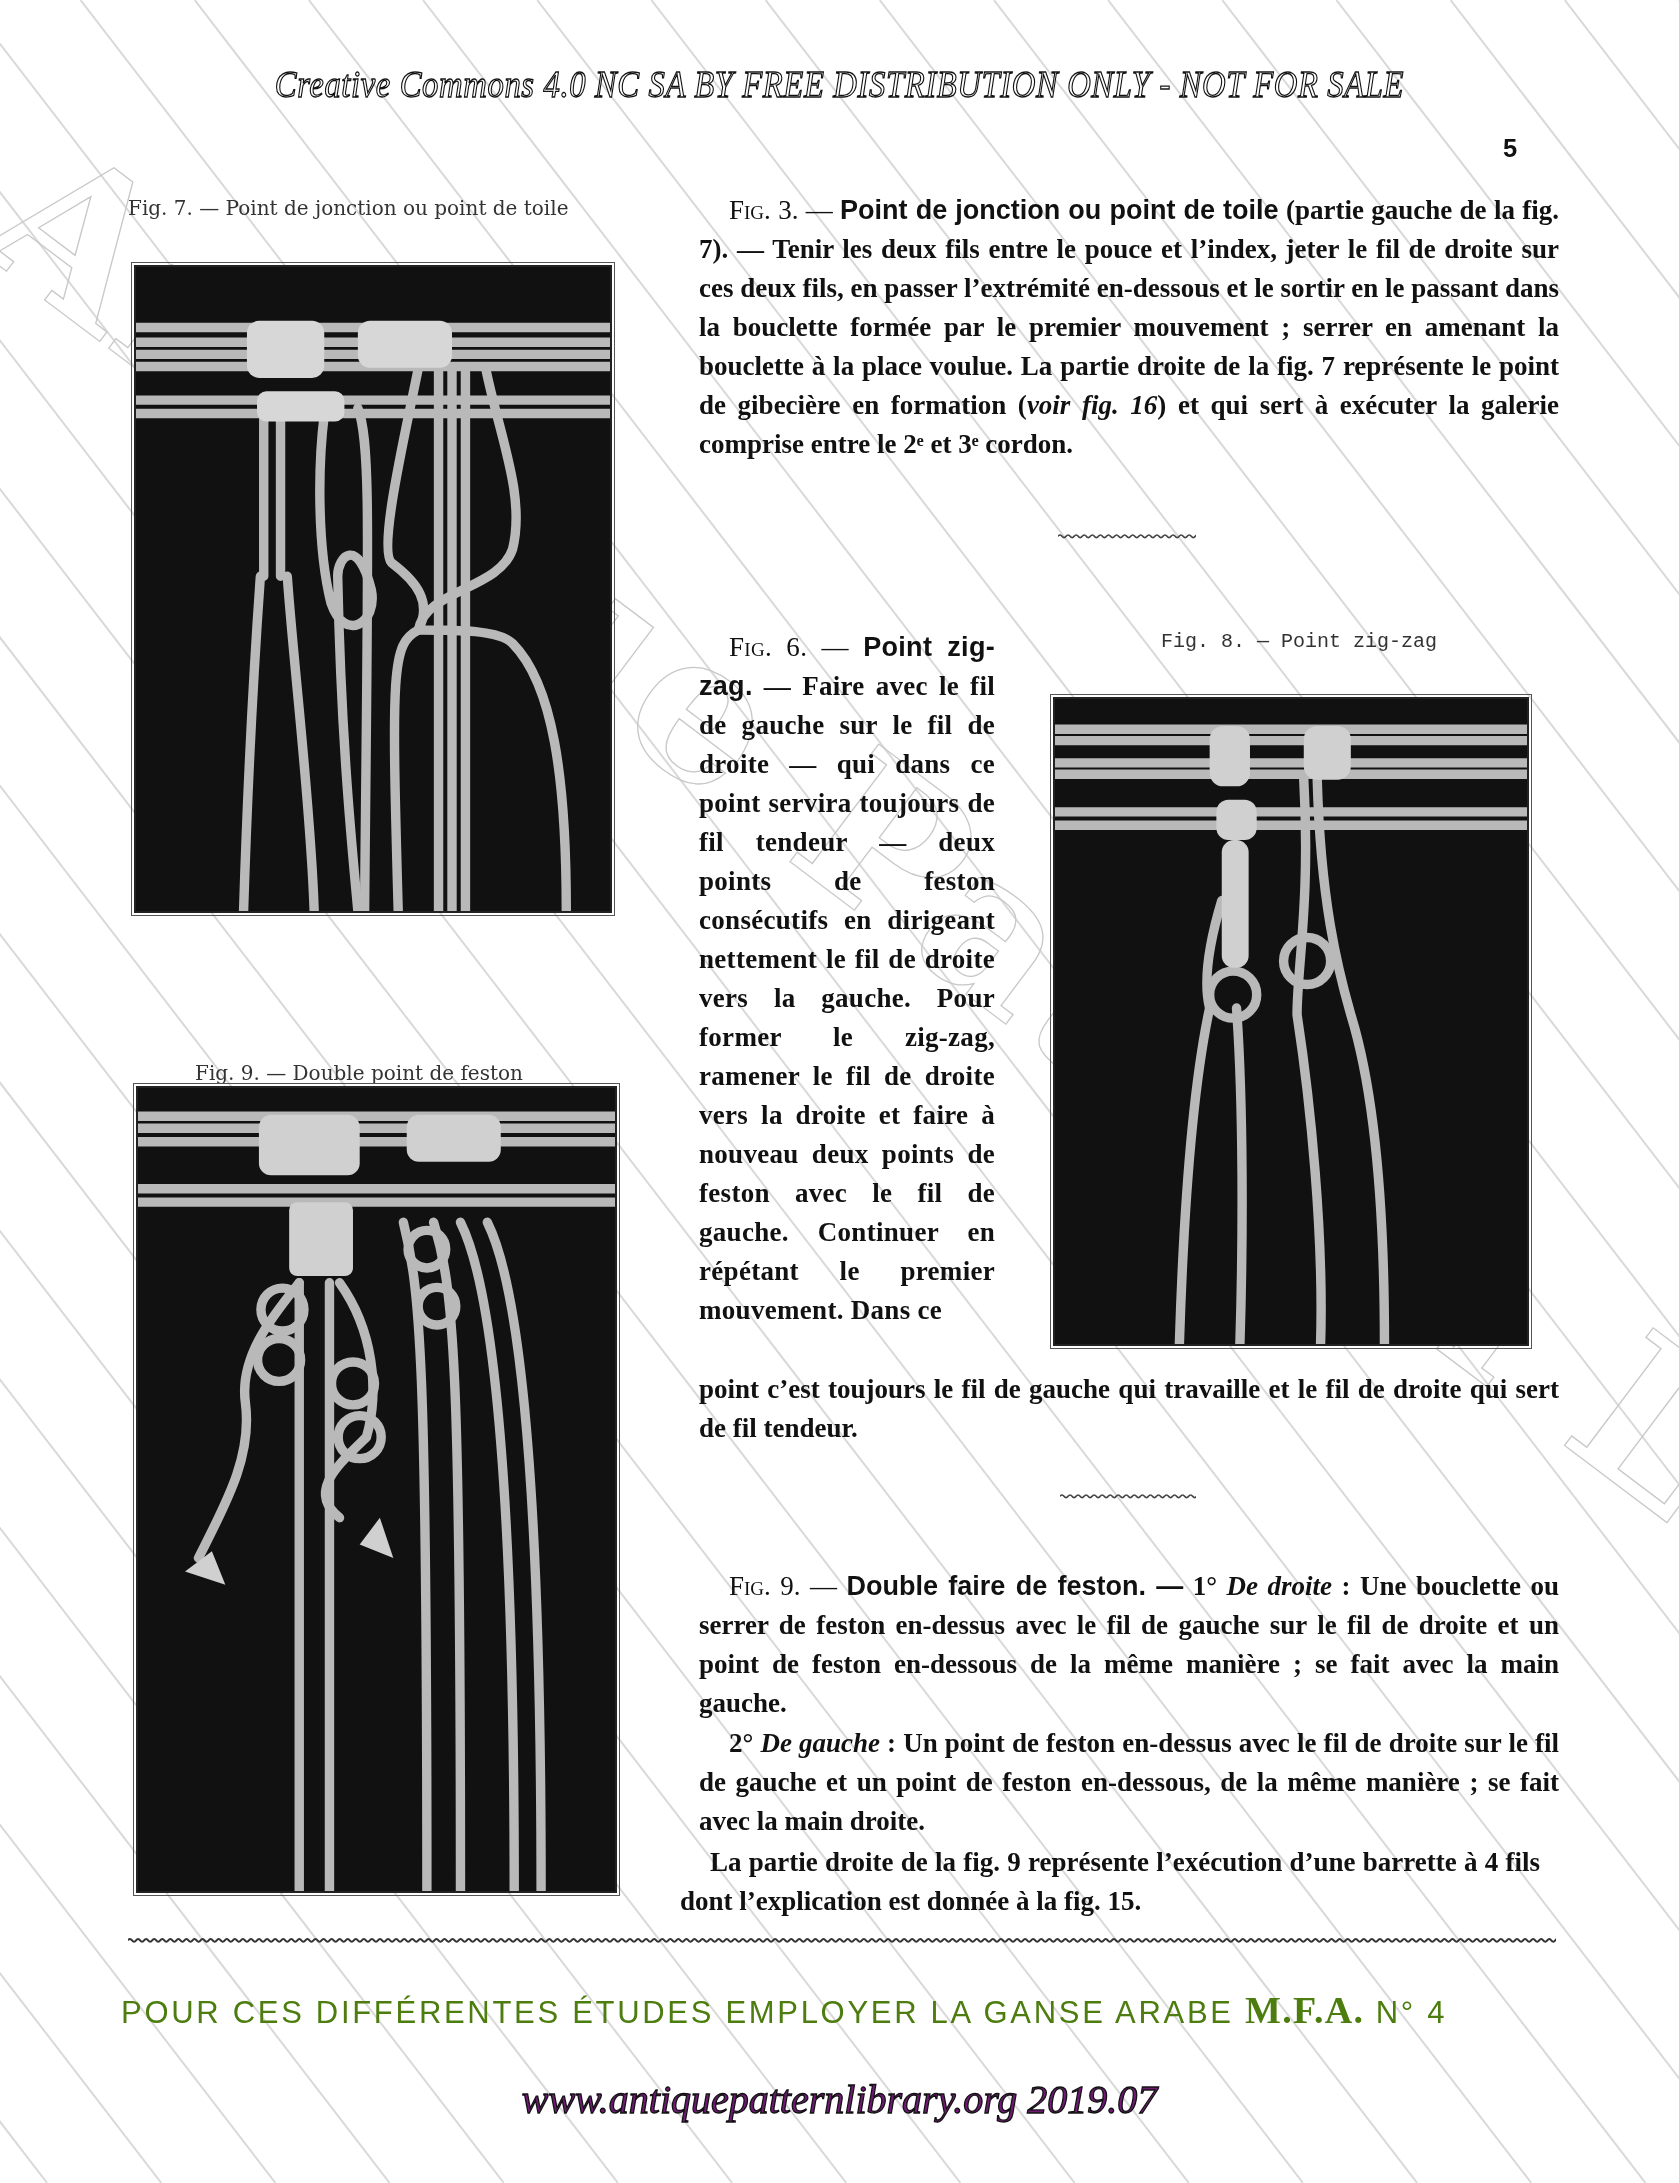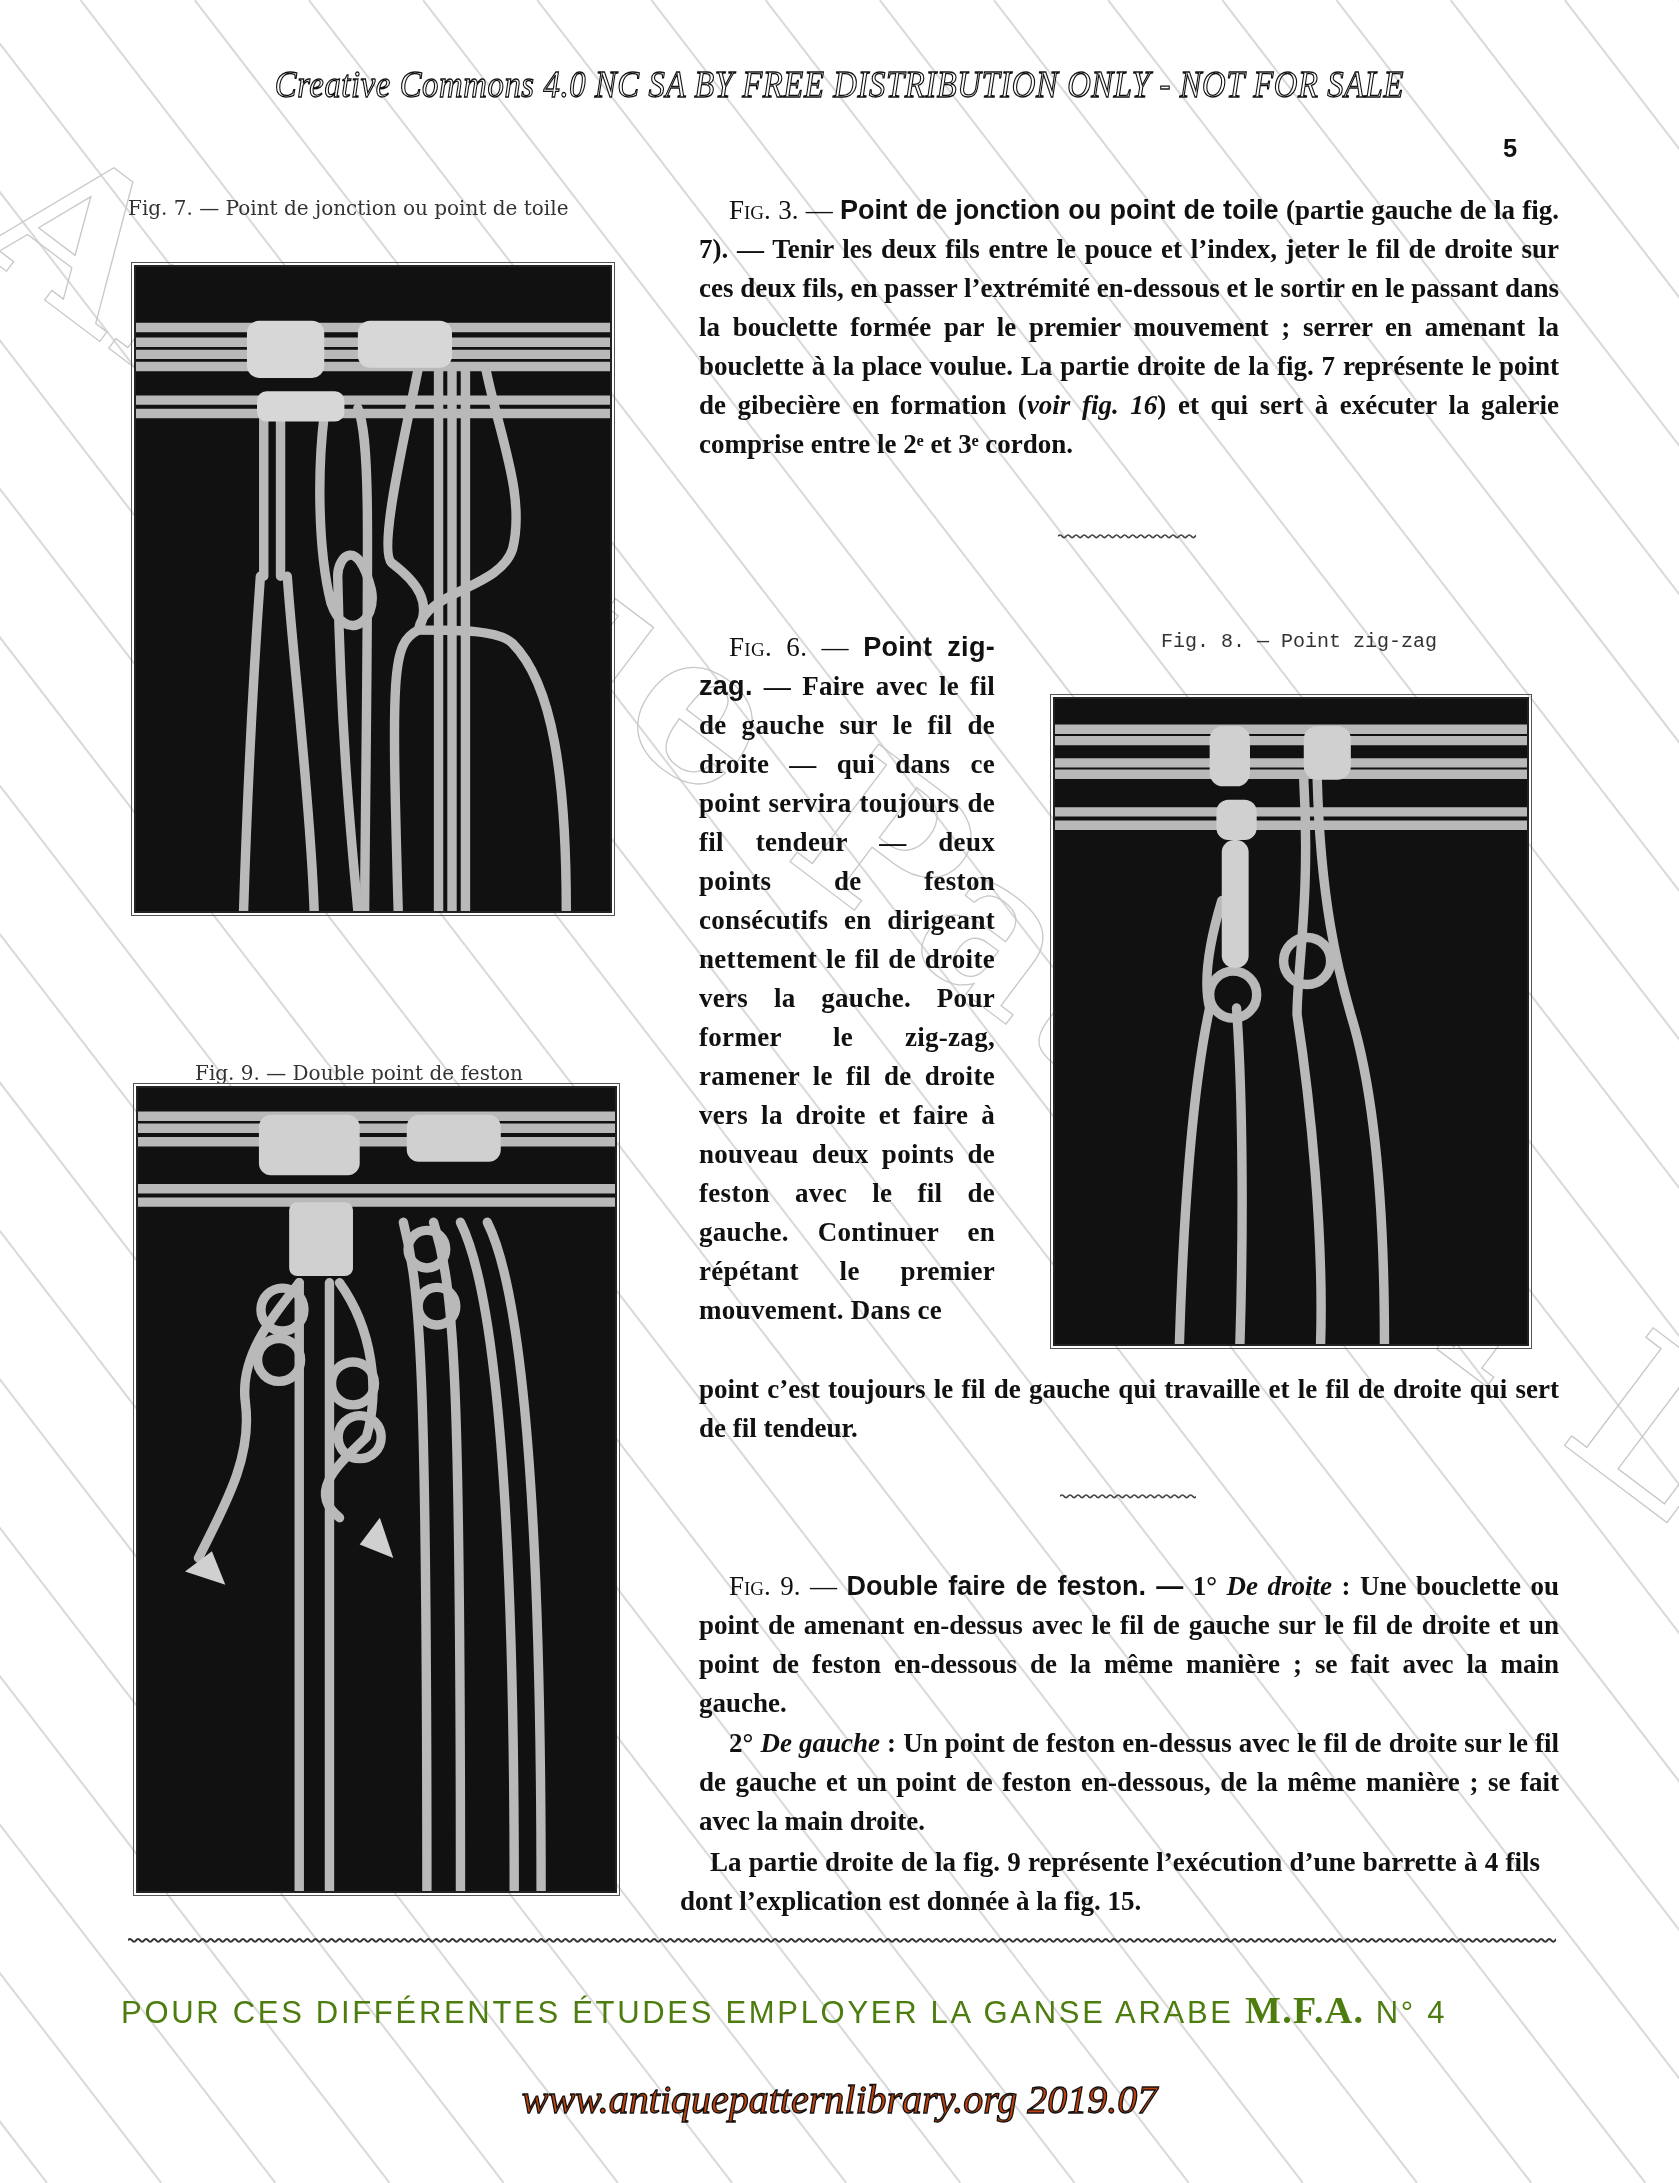--- a/index.html
+++ b/index.html
@@ -35,21 +35,21 @@
 
   .wavy { z-index: 3; height: 6.7px; }
   .wavy svg { display: block; width: 100%; height: 100%; }
 
   .footer-note { left: 121px; width: 1438px; top: 1988px; z-index: 3;
     font-family: "Liberation Sans", sans-serif; font-size: 31px; letter-spacing: 2.7px; color: #4d7c0f; white-space: nowrap; }
   .footer-note .mfa { font-family: "Liberation Serif", serif; font-weight: bold; font-size: 38px; letter-spacing: 1.3px; }
 
   .site-footer { left: 0; width: 1679px; top: 2076px; text-align: center; z-index: 3;
     font-family: "Liberation Serif", serif; font-style: italic; font-size: 40px;
-    color: #c2410c; -webkit-text-stroke: 1.3px #111; }
+    color: #701a75; -webkit-text-stroke: 1.3px #111; }
 </style>
 </head>
 <body>
 
 <svg class="stripes" width="1679" height="2183" viewBox="0 0 2500 3250">
   <g stroke="#d9d9d9" stroke-width="3" fill="none" id="stripe-group">
       <line x1="-2600" y1="0" x2="-100" y2="3250"></line>
       <line x1="-2430" y1="0" x2="70" y2="3250"></line>
       <line x1="-2260" y1="0" x2="240" y2="3250"></line>
       <line x1="-2090" y1="0" x2="410" y2="3250"></line>
@@ -177,21 +177,21 @@
       <rect x="400" y="40" width="140" height="70" rx="18"></rect>
       <rect x="225" y="170" width="95" height="110" rx="12"></rect>
       <polygon points="70,720 110,690 130,740"></polygon>
       <polygon points="330,680 360,640 380,700"></polygon>
     </g>
   </svg>
 </div>
 
 <div class="abs body-text indent" style="left:699px; top:1567px; width:860px;">
   <span class="sc">Fig. 9. —</span>
-  <span class="hd">Double faire de feston. —</span><span> 1°</span> <span class="it">De droite</span><span> : Une bouclette ou point de amenant en-dessus avec le fil de gauche sur le fil de droite et un point de feston en-dessous de la même manière ; se fait avec la main gauche.</span>
+  <span class="hd">Double faire de feston. —</span><span> 1°</span> <span class="it">De droite</span><span> : Une bouclette ou serrer de feston en-dessus avec le fil de gauche sur le fil de droite et un point de feston en-dessous de la même manière ; se fait avec la main gauche.</span>
 </div>
 <div class="abs body-text indent" style="left:699px; top:1724px; width:860px;">
   <span>2°</span> <span class="it">De gauche</span><span> : Un point de feston en-dessus avec le fil de droite sur le fil de gauche et un point de feston en-dessous, de la même manière ; se fait avec la main droite.</span>
 </div>
 <div class="abs body-text indent" style="left:680px; top:1843px; width:860px;">La partie droite de la fig. 9 représente l’exécution d’une barrette à 4 fils dont l’explication est donnée à la fig. 15.</div>
 
 <div class="abs wavy" style="left:128px; top:1937px; width:1428px;">
   <svg viewBox="0 0 2125 10" preserveAspectRatio="none">
       <path class="wave-path" d="M0 5 Q3 1 6 5 T12 5 Q15 1 18 5 T24 5 Q27 1 30 5 T36 5 Q39 1 42 5 T48 5 Q51 1 54 5 T60 5 Q63 1 66 5 T72 5 Q75 1 78 5 T84 5 Q87 1 90 5 T96 5 Q99 1 102 5 T108 5 Q111 1 114 5 T120 5 Q123 1 126 5 T132 5 Q135 1 138 5 T144 5 Q147 1 150 5 T156 5 Q159 1 162 5 T168 5 Q171 1 174 5 T180 5 Q183 1 186 5 T192 5 Q195 1 198 5 T204 5 Q207 1 210 5 T216 5 Q219 1 222 5 T228 5 Q231 1 234 5 T240 5 Q243 1 246 5 T252 5 Q255 1 258 5 T264 5 Q267 1 270 5 T276 5 Q279 1 282 5 T288 5 Q291 1 294 5 T300 5 Q303 1 306 5 T312 5 Q315 1 318 5 T324 5 Q327 1 330 5 T336 5 Q339 1 342 5 T348 5 Q351 1 354 5 T360 5 Q363 1 366 5 T372 5 Q375 1 378 5 T384 5 Q387 1 390 5 T396 5 Q399 1 402 5 T408 5 Q411 1 414 5 T420 5 Q423 1 426 5 T432 5 Q435 1 438 5 T444 5 Q447 1 450 5 T456 5 Q459 1 462 5 T468 5 Q471 1 474 5 T480 5 Q483 1 486 5 T492 5 Q495 1 498 5 T504 5 Q507 1 510 5 T516 5 Q519 1 522 5 T528 5 Q531 1 534 5 T540 5 Q543 1 546 5 T552 5 Q555 1 558 5 T564 5 Q567 1 570 5 T576 5 Q579 1 582 5 T588 5 Q591 1 594 5 T600 5 Q603 1 606 5 T612 5 Q615 1 618 5 T624 5 Q627 1 630 5 T636 5 Q639 1 642 5 T648 5 Q651 1 654 5 T660 5 Q663 1 666 5 T672 5 Q675 1 678 5 T684 5 Q687 1 690 5 T696 5 Q699 1 702 5 T708 5 Q711 1 714 5 T720 5 Q723 1 726 5 T732 5 Q735 1 738 5 T744 5 Q747 1 750 5 T756 5 Q759 1 762 5 T768 5 Q771 1 774 5 T780 5 Q783 1 786 5 T792 5 Q795 1 798 5 T804 5 Q807 1 810 5 T816 5 Q819 1 822 5 T828 5 Q831 1 834 5 T840 5 Q843 1 846 5 T852 5 Q855 1 858 5 T864 5 Q867 1 870 5 T876 5 Q879 1 882 5 T888 5 Q891 1 894 5 T900 5 Q903 1 906 5 T912 5 Q915 1 918 5 T924 5 Q927 1 930 5 T936 5 Q939 1 942 5 T948 5 Q951 1 954 5 T960 5 Q963 1 966 5 T972 5 Q975 1 978 5 T984 5 Q987 1 990 5 T996 5 Q999 1 1002 5 T1008 5 Q1011 1 1014 5 T1020 5 Q1023 1 1026 5 T1032 5 Q1035 1 1038 5 T1044 5 Q1047 1 1050 5 T1056 5 Q1059 1 1062 5 T1068 5 Q1071 1 1074 5 T1080 5 Q1083 1 1086 5 T1092 5 Q1095 1 1098 5 T1104 5 Q1107 1 1110 5 T1116 5 Q1119 1 1122 5 T1128 5 Q1131 1 1134 5 T1140 5 Q1143 1 1146 5 T1152 5 Q1155 1 1158 5 T1164 5 Q1167 1 1170 5 T1176 5 Q1179 1 1182 5 T1188 5 Q1191 1 1194 5 T1200 5 Q1203 1 1206 5 T1212 5 Q1215 1 1218 5 T1224 5 Q1227 1 1230 5 T1236 5 Q1239 1 1242 5 T1248 5 Q1251 1 1254 5 T1260 5 Q1263 1 1266 5 T1272 5 Q1275 1 1278 5 T1284 5 Q1287 1 1290 5 T1296 5 Q1299 1 1302 5 T1308 5 Q1311 1 1314 5 T1320 5 Q1323 1 1326 5 T1332 5 Q1335 1 1338 5 T1344 5 Q1347 1 1350 5 T1356 5 Q1359 1 1362 5 T1368 5 Q1371 1 1374 5 T1380 5 Q1383 1 1386 5 T1392 5 Q1395 1 1398 5 T1404 5 Q1407 1 1410 5 T1416 5 Q1419 1 1422 5 T1428 5 Q1431 1 1434 5 T1440 5 Q1443 1 1446 5 T1452 5 Q1455 1 1458 5 T1464 5 Q1467 1 1470 5 T1476 5 Q1479 1 1482 5 T1488 5 Q1491 1 1494 5 T1500 5 Q1503 1 1506 5 T1512 5 Q1515 1 1518 5 T1524 5 Q1527 1 1530 5 T1536 5 Q1539 1 1542 5 T1548 5 Q1551 1 1554 5 T1560 5 Q1563 1 1566 5 T1572 5 Q1575 1 1578 5 T1584 5 Q1587 1 1590 5 T1596 5 Q1599 1 1602 5 T1608 5 Q1611 1 1614 5 T1620 5 Q1623 1 1626 5 T1632 5 Q1635 1 1638 5 T1644 5 Q1647 1 1650 5 T1656 5 Q1659 1 1662 5 T1668 5 Q1671 1 1674 5 T1680 5 Q1683 1 1686 5 T1692 5 Q1695 1 1698 5 T1704 5 Q1707 1 1710 5 T1716 5 Q1719 1 1722 5 T1728 5 Q1731 1 1734 5 T1740 5 Q1743 1 1746 5 T1752 5 Q1755 1 1758 5 T1764 5 Q1767 1 1770 5 T1776 5 Q1779 1 1782 5 T1788 5 Q1791 1 1794 5 T1800 5 Q1803 1 1806 5 T1812 5 Q1815 1 1818 5 T1824 5 Q1827 1 1830 5 T1836 5 Q1839 1 1842 5 T1848 5 Q1851 1 1854 5 T1860 5 Q1863 1 1866 5 T1872 5 Q1875 1 1878 5 T1884 5 Q1887 1 1890 5 T1896 5 Q1899 1 1902 5 T1908 5 Q1911 1 1914 5 T1920 5 Q1923 1 1926 5 T1932 5 Q1935 1 1938 5 T1944 5 Q1947 1 1950 5 T1956 5 Q1959 1 1962 5 T1968 5 Q1971 1 1974 5 T1980 5 Q1983 1 1986 5 T1992 5 Q1995 1 1998 5 T2004 5 Q2007 1 2010 5 T2016 5 Q2019 1 2022 5 T2028 5 Q2031 1 2034 5 T2040 5 Q2043 1 2046 5 T2052 5 Q2055 1 2058 5 T2064 5 Q2067 1 2070 5 T2076 5 Q2079 1 2082 5 T2088 5 Q2091 1 2094 5 T2100 5 Q2103 1 2106 5 T2112 5 Q2115 1 2118 5 T2124 5 Q2127 1 2130 5 T2136 5" stroke="#333" stroke-width="3" fill="none"></path>
     </svg>

